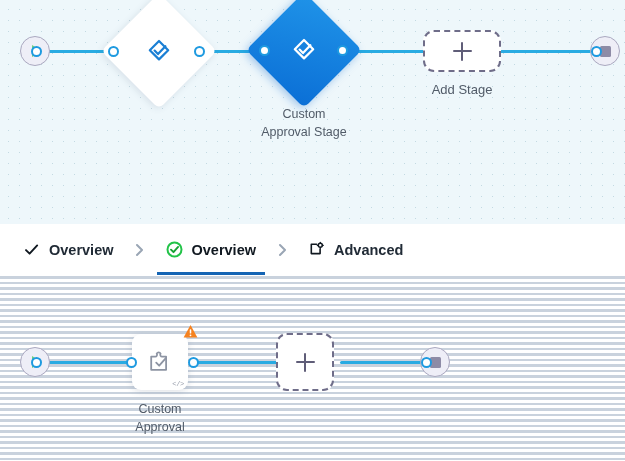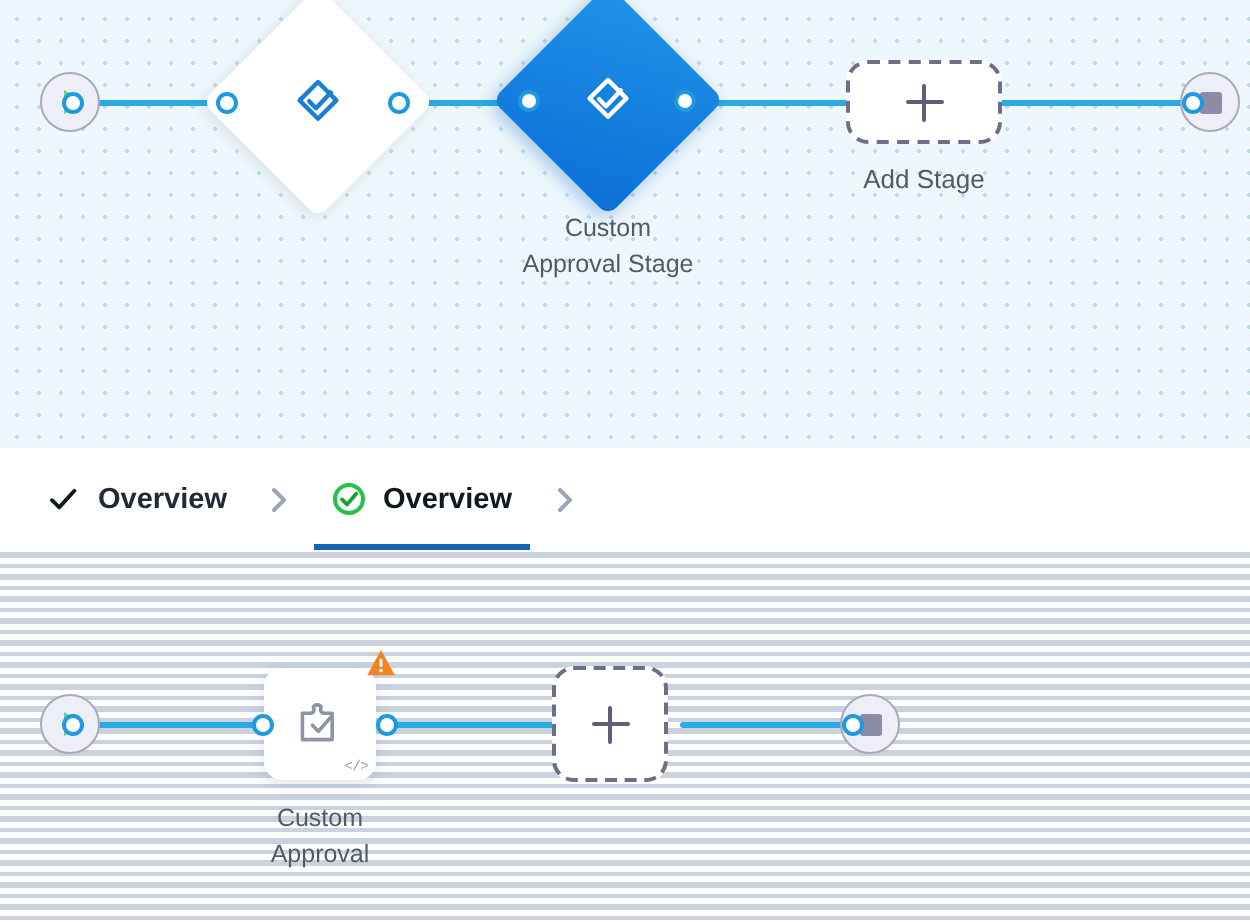--- a/index.html
+++ b/index.html
@@ -294,20 +294,30 @@
       </span>
       <span class="tab-label">Overview</span>
     </div>
 
     <div class="tab-sep">
       <svg width="13" height="16" viewBox="0 0 13 16">
         <path d="M4 3 L9 8 L4 13" fill="none" stroke="#9aa6b5" stroke-width="2" stroke-linecap="round" stroke-linejoin="round"></path>
       </svg>
     </div>
 
+    <div class="tab">
+      <span class="tab-icon">
+        <svg width="17" height="17" viewBox="0 0 17 17">
+          <path d="M8.6 3.2 H3.3 V12.6 H12.1 V8.0" fill="none" stroke="#101820" stroke-width="1.6" stroke-linecap="round" stroke-linejoin="round"></path>
+          <circle cx="12.3" cy="4.3" r="2.0" fill="none" stroke="#101820" stroke-width="1.5"></circle>
+          <path d="M12.3 1.3 V2.2 M12.3 6.4 V7.3 M9.3 4.3 H10.2 M14.4 4.3 H15.3" stroke="#101820" stroke-width="1.3" stroke-linecap="round"></path>
+        </svg>
+      </span>
+      <span class="tab-label">Advanced</span>
+    </div>
   </div>
 
   <div id="step-canvas" class="canvas">
 
     <div class="edge" style="left:36px; top:86px; width:94px;"></div>
     <div class="edge" style="left:192px; top:86px; width:88px;"></div>
     <div class="edge" style="left:340px; top:86px; width:86px;"></div>
 
     <div class="terminal" style="left:20px; top:72px;">
       <div class="play-tri"></div>

